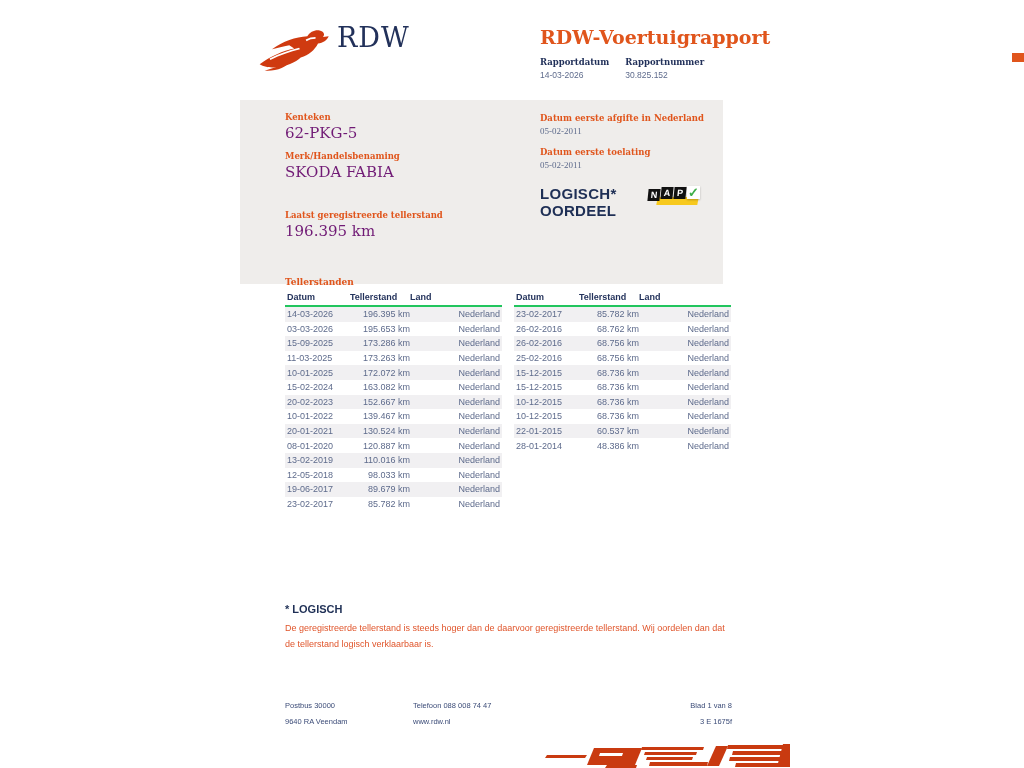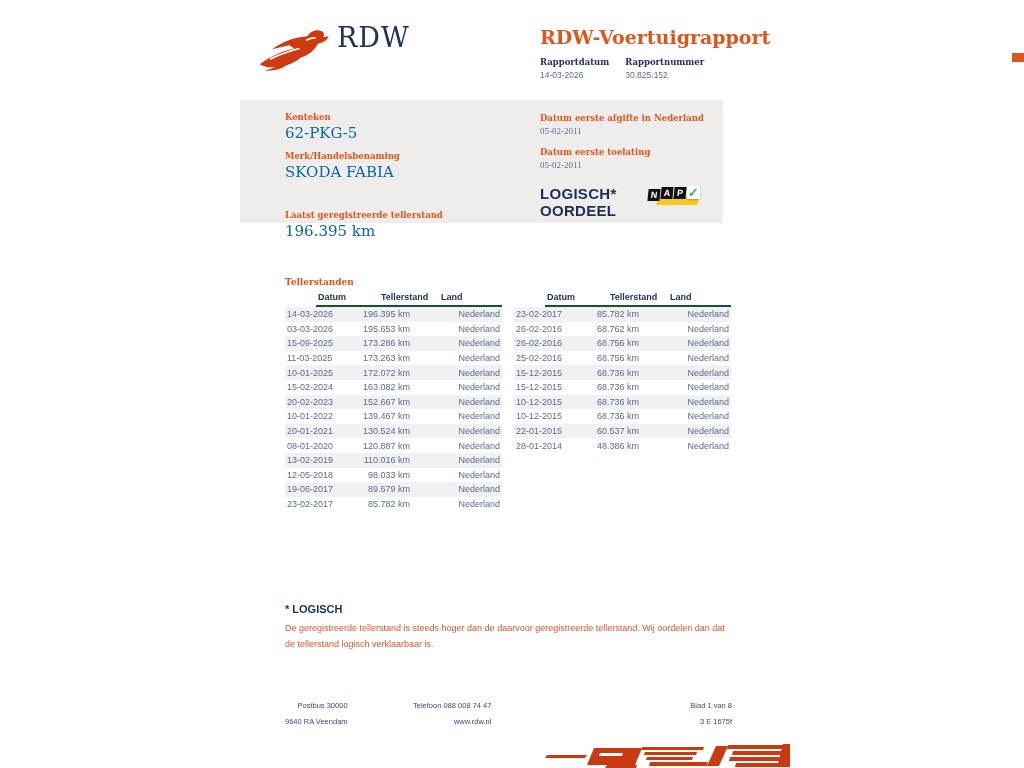--- a/index.html
+++ b/index.html
@@ -11,23 +11,23 @@
   .brand{position:absolute;left:337px;top:22px;font-family:"DejaVu Serif",serif;
          font-size:27px;color:#22315a;letter-spacing:1px;}
   .doc-title{position:absolute;left:540px;top:26px;font-family:"DejaVu Serif",serif;
          font-weight:bold;font-size:19px;color:#e0551c;margin:0;}
   .report-meta{position:absolute;left:540px;top:57px;display:flex;gap:16px;}
   .meta-label{font-family:"DejaVu Serif",serif;font-weight:bold;font-size:8.5px;color:#22315a;}
   .meta-value{font-size:8.5px;color:#5e6b8c;margin-top:3px;}
   .edge-mark{position:absolute;right:0;top:53px;width:12px;height:9px;background:#e0551c;}
 
   
-  .panel{position:absolute;left:240px;top:100px;width:483px;height:123px;background:#efedeb;}
+  .panel{position:absolute;left:240px;top:100px;width:483px;height:184px;background:#efedeb;}
   .p-label{font-family:"DejaVu Serif",serif;font-weight:bold;font-size:8.5px;color:#e0551c;}
-  .p-value-big{font-family:"DejaVu Serif",serif;font-size:15px;color:#0369a1;margin-top:2px;}
+  .p-value-big{font-family:"DejaVu Serif",serif;font-size:15px;color:#701a75;margin-top:2px;}
   .p-value-sm{font-size:9px;color:#5e6b8c;margin-top:3px;font-family:Liberation Serif, serif;}
   .panel-left{position:absolute;left:45px;top:12px;}
   .panel-left .block{margin-bottom:9px;}
   .panel-teller{position:absolute;left:45px;top:110px;}
   .panel-right{position:absolute;left:300px;top:13px;}
   .panel-right .block{margin-bottom:11px;}
   .oordeel{position:absolute;left:300px;top:85px;font-weight:bold;font-size:15px;
            line-height:17px;color:#1e2f55;letter-spacing:.3px;}
   .nap{position:absolute;left:408px;top:86px;width:52px;height:23px;}
   .nap-yellow{position:absolute;left:9px;top:11px;width:41px;height:8px;background:#f7c91e;transform:skewX(-10deg);}
@@ -38,35 +38,35 @@
   .nap-check{position:absolute;left:39px;top:0;width:13px;height:13px;background:#fff;
              color:#3fae49;font-weight:bold;font-size:13px;display:flex;align-items:center;
              justify-content:center;box-shadow:0 1px 2px rgba(0,0,0,.25);}
 
   
   .tellerstanden{position:absolute;left:285px;top:277px;width:447px;}
   .section-heading{font-family:"DejaVu Serif",serif;font-weight:bold;font-size:9px;color:#e0551c;}
   .tables{display:flex;gap:12px;margin-top:4px;}
   .ttable{width:217px;}
   .thead{display:flex;font-size:9px;font-weight:bold;color:#24335c;
-         border-bottom:2px solid #14532d;padding:1px 2px 3px 2px;margin-left:31px;}
+         border-bottom:2px solid #22c55e;padding:1px 2px 3px 2px;}
   .h0{width:63px;} .h1{width:60px;} .h2{flex:1;text-align:left;}
   .trow{display:flex;height:14.6px;align-items:center;font-size:9px;color:#5e6b8c;padding:0 2px;}
   .trow:nth-child(odd){background:#f1f0f2;}
   .tcell.c0{width:63px;} .tcell.c1{width:60px;text-align:right;} .tcell.c2{flex:1;text-align:right;}
 
   
   .footnote{position:absolute;left:285px;top:603px;width:450px;}
   .footnote-title{font-weight:bold;font-size:11px;color:#1e2f55;}
   .footnote-text{margin-top:5px;font-size:9px;line-height:16px;color:#e0552b;}
 
   
   .footer{position:absolute;left:285px;top:701px;width:447px;font-size:7.5px;color:#3c4c78;}
   .f-col{position:absolute;top:0;}
-  .f-col div{margin-bottom:7px;text-align:right;}
+  .f-col div{margin-bottom:7px;}
   .f1{left:0;} .f2{left:128px;} .f3{right:0;text-align:right;}
 
   
   .bottom-graphic{position:absolute;left:545px;top:744px;width:245px;height:24px;}
 </style>
 </head>
 <body>
 
 <div class="page">
 

